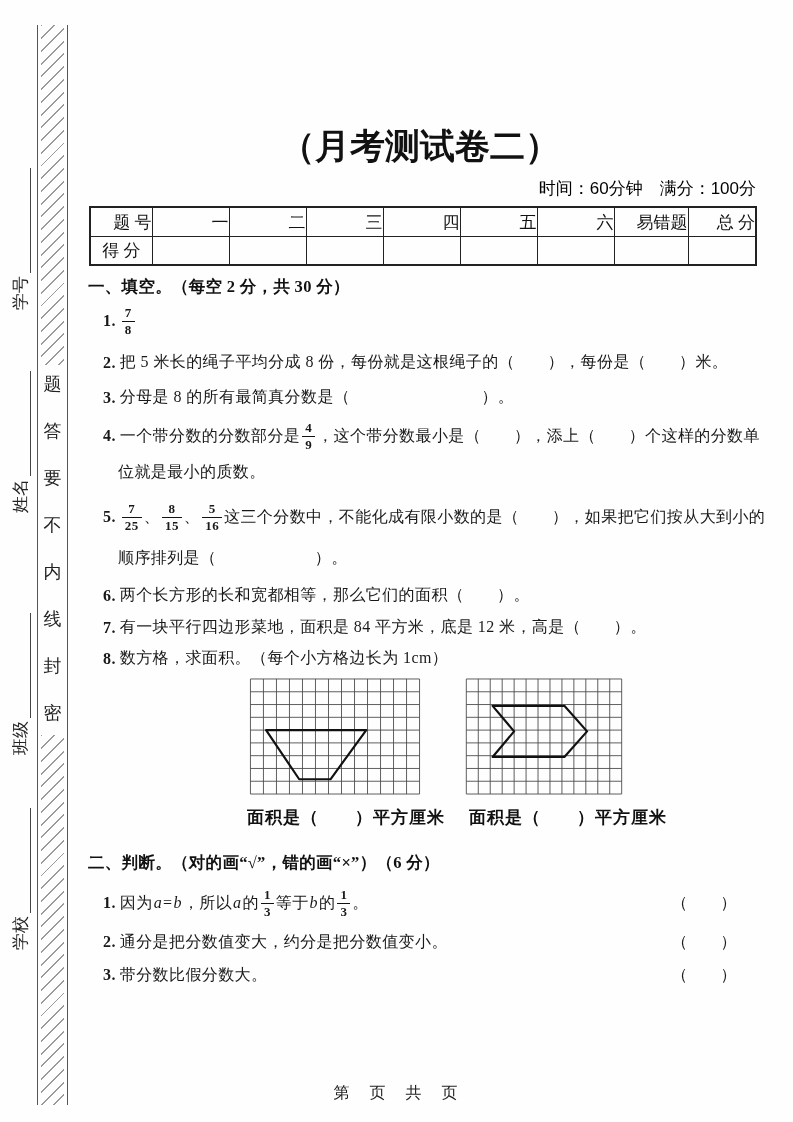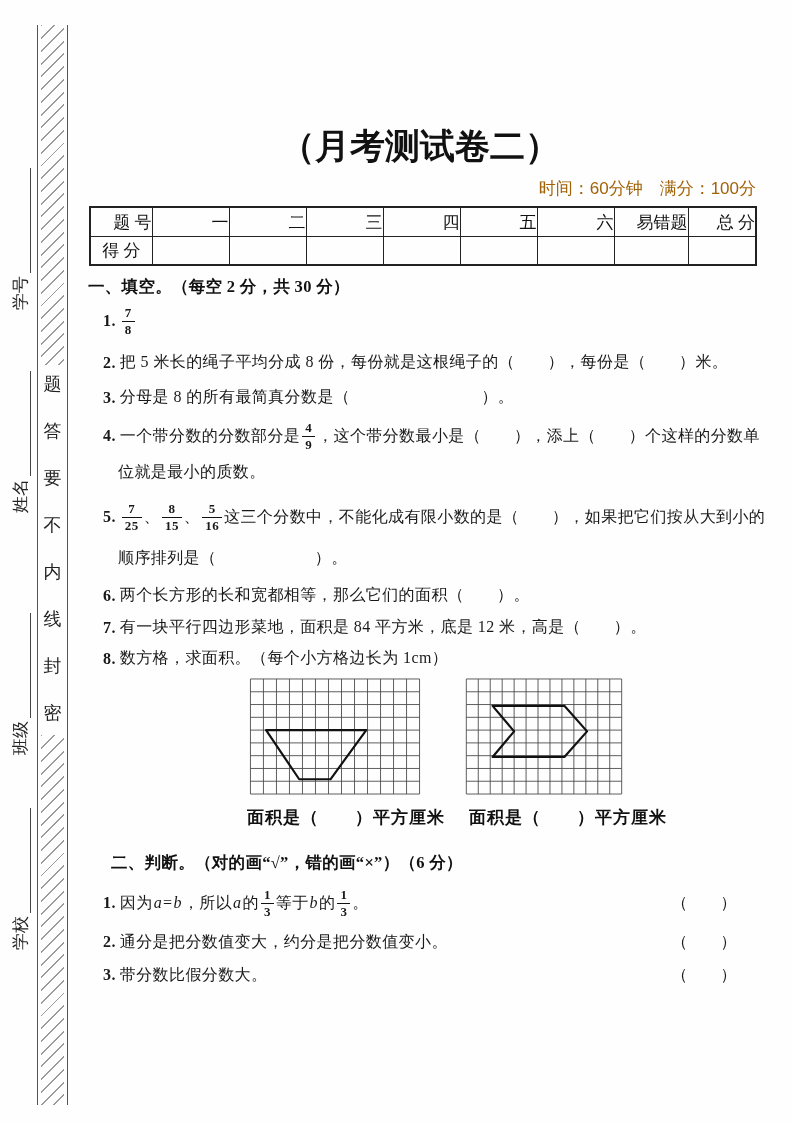--- a/index.html
+++ b/index.html
@@ -22,21 +22,21 @@
 
   
   .title{position:absolute;left:80px;width:680px;top:30px;text-align:center;
          font-family:"Liberation Sans","DejaVu Sans",sans-serif;font-weight:900;
          font-size:45px;letter-spacing:1px;color:#111;}
   .subtitle{position:absolute;left:80px;width:680px;top:102px;text-align:center;
             font-family:"Liberation Sans","DejaVu Sans",sans-serif;font-weight:800;
             font-size:35px;color:#111;margin-top:21px;}
   .meta{position:absolute;left:300px;width:456px;top:177px;text-align:right;
         font-family:"Liberation Sans","DejaVu Sans",sans-serif;font-weight:500;
-        font-size:17px;color:#a16207;}
+        font-size:17px;color:#000000;}
 
   
   .score-table{position:absolute;left:89px;top:206px;border-collapse:collapse;
                table-layout:fixed;font-size:17px;color:#111;}
   .score-table td{border:1px solid #222;text-align:center;padding:0;height:27px;}
   .score-table tr.hdr td{height:28px;text-align:right;}
   .score-table{border:2px solid #222;}
 
   
   .sec-head{position:absolute;left:88px;font-size:16.5px;font-weight:700;
@@ -261,21 +261,21 @@
       <line x1="0" y1="78.00" x2="158" y2="78.00" stroke="#4a4a4a" stroke-width="0.9"></line>
       <line x1="0" y1="91.00" x2="158" y2="91.00" stroke="#4a4a4a" stroke-width="0.9"></line>
       <line x1="0" y1="104.00" x2="158" y2="104.00" stroke="#4a4a4a" stroke-width="0.9"></line>
       <line x1="0" y1="117.00" x2="158" y2="117.00" stroke="#4a4a4a" stroke-width="0.9"></line>
       <polygon points="26.7,27.3 99.7,27.3 122.8,53.3 99.7,79.3 26.7,79.3 48.6,53.3" fill="none" stroke="#111" stroke-width="2.2" stroke-linejoin="round"></polygon>
     </svg>
 
   <div class="area-label" style="left:247px;top:806px;">面积是（　　）平方厘米</div>
   <div class="area-label" style="left:469px;top:806px;">面积是（　　）平方厘米</div>
 
-  <div class="sec-head" style="top:852px;margin-left:23px;">
+  <div class="sec-head" style="top:852px;">
     <span>二、判断。</span><span class="sec-note">（对的画“√”，错的画“×”）（6 分）</span>
   </div>
 
   <div class="q-row judge-row" style="left:103px;top:882px;height:42px;width:634px;">
     <span style="display:inline-flex;align-items:center;">
       <span class="qno">1.</span>
       <span>因为 </span>
         <span class="var">a</span>
         <span>=</span>
         <span class="var">b</span>
@@ -301,14 +301,15 @@
   <div class="q-row judge-row" style="left:103px;top:932px;width:634px;">
     <span><span class="qno">2.</span><span>通分是把分数值变大，约分是把分数值变小。</span></span>
     <span class="bracket">（　　）</span>
   </div>
 
   <div class="q-row judge-row" style="left:103px;top:965px;width:634px;">
     <span><span class="qno">3.</span><span>带分数比假分数大。</span></span>
     <span class="bracket">（　　）</span>
   </div>
 
+  <div class="footer">第　页　共　页</div>
 
 </div>
 
 </body></html>

